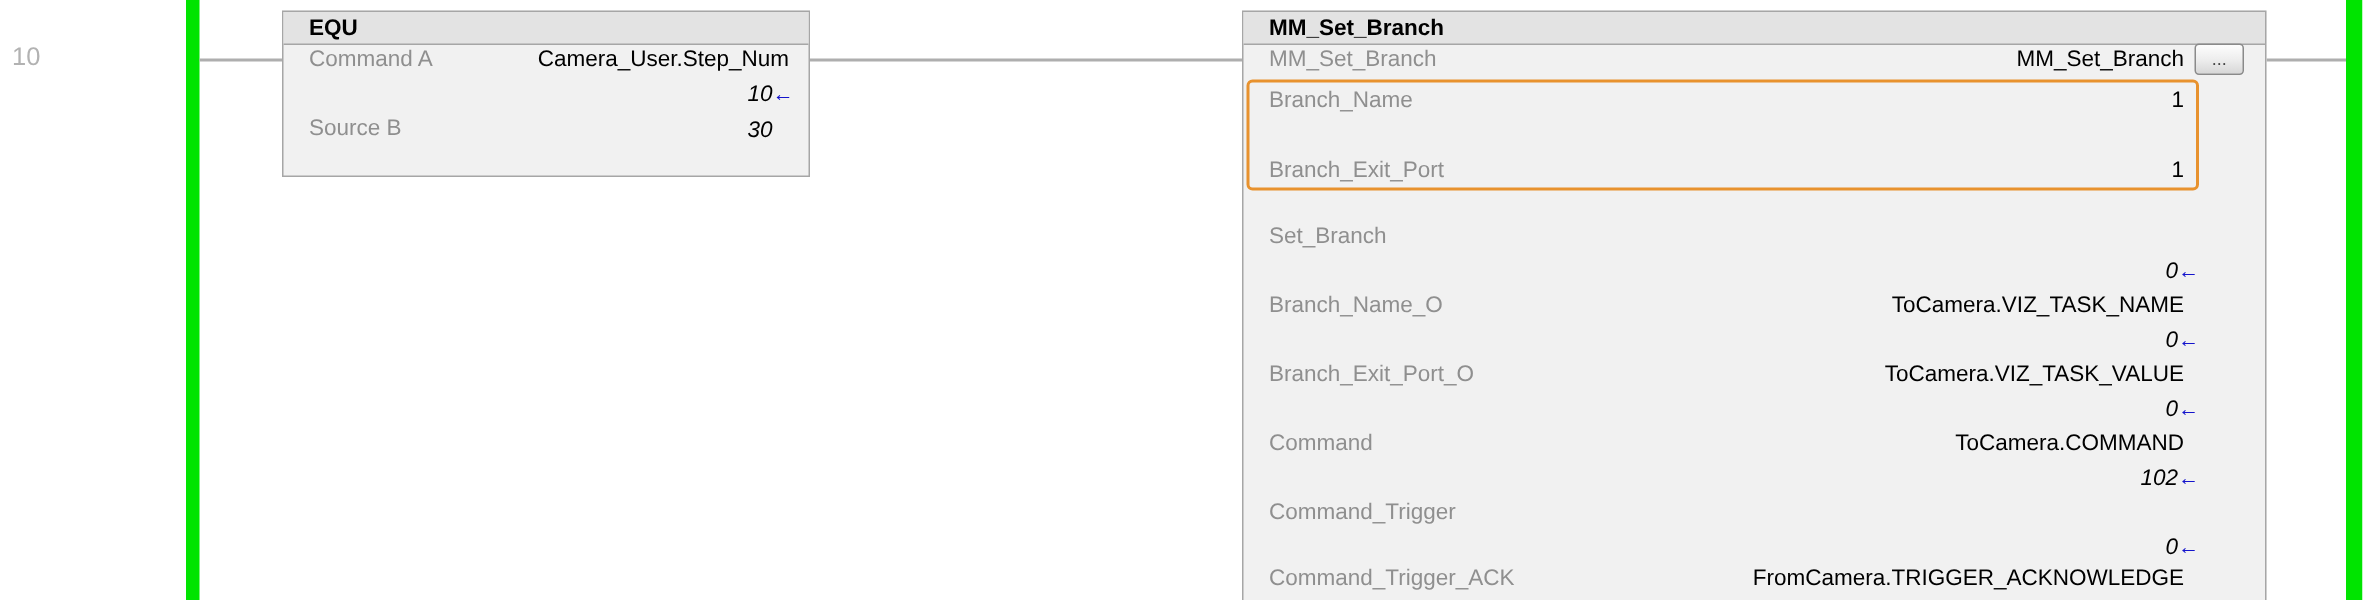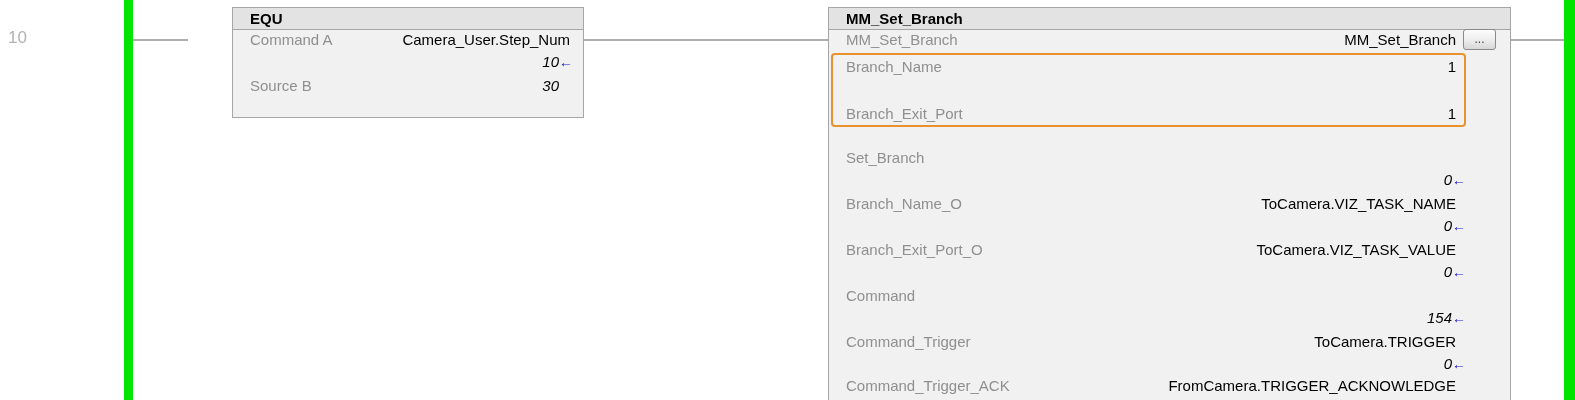--- a/index.html
+++ b/index.html
@@ -31,21 +31,21 @@
   .wire.w1{left:133px;width:55px;}
   .wire.w2{left:540px;width:288px;}
   .wire.w3{left:1511px;width:53px;}
 
   .block{
     position:absolute;top:7px;
     background:var(--block-body);
     border:1px solid var(--block-border);
     box-sizing:border-box;
   }
-  .block.equ{left:188px;width:352px;height:111px;margin-left:44px;}
+  .block.equ{left:188px;width:352px;height:111px;}
   .block.mm{left:828px;width:683px;height:404px;}
   .block-header{
     position:absolute;left:0;top:0;right:0;height:21px;
     background:var(--block-header-bg);
     border-bottom:1px solid var(--block-border);
     font-weight:bold;line-height:21px;padding-left:17px;
     white-space:nowrap;
   }
   .plabel{
     position:absolute;left:17px;height:18px;line-height:18px;
@@ -132,25 +132,25 @@
     <span>0</span><span class="arrow">←</span>
   </div>
 
   <div class="plabel" style="top:233px">Branch_Exit_Port_O</div>
   <div class="ptag" style="top:233px">ToCamera.VIZ_TASK_VALUE</div>
   <div class="numline" style="top:255px">
     <span>0</span><span class="arrow">←</span>
   </div>
 
   <div class="plabel" style="top:279px">Command</div>
+  <div class="ptag" style="top:279px">ToCamera.COMMAND</div>
   <div class="numline" style="top:301px">
-    <span>154</span><span class="arrow">←</span>
+    <span>102</span><span class="arrow">←</span>
   </div>
 
   <div class="plabel" style="top:325px">Command_Trigger</div>
-  <div class="ptag" style="top:325px">ToCamera.TRIGGER</div>
   <div class="numline" style="top:347px">
     <span>0</span><span class="arrow">←</span>
   </div>
 
   <div class="plabel" style="top:369px">Command_Trigger_ACK</div>
   <div class="ptag" style="top:369px">FromCamera.TRIGGER_ACKNOWLEDGE</div>
 </div>
 
 </body></html>

